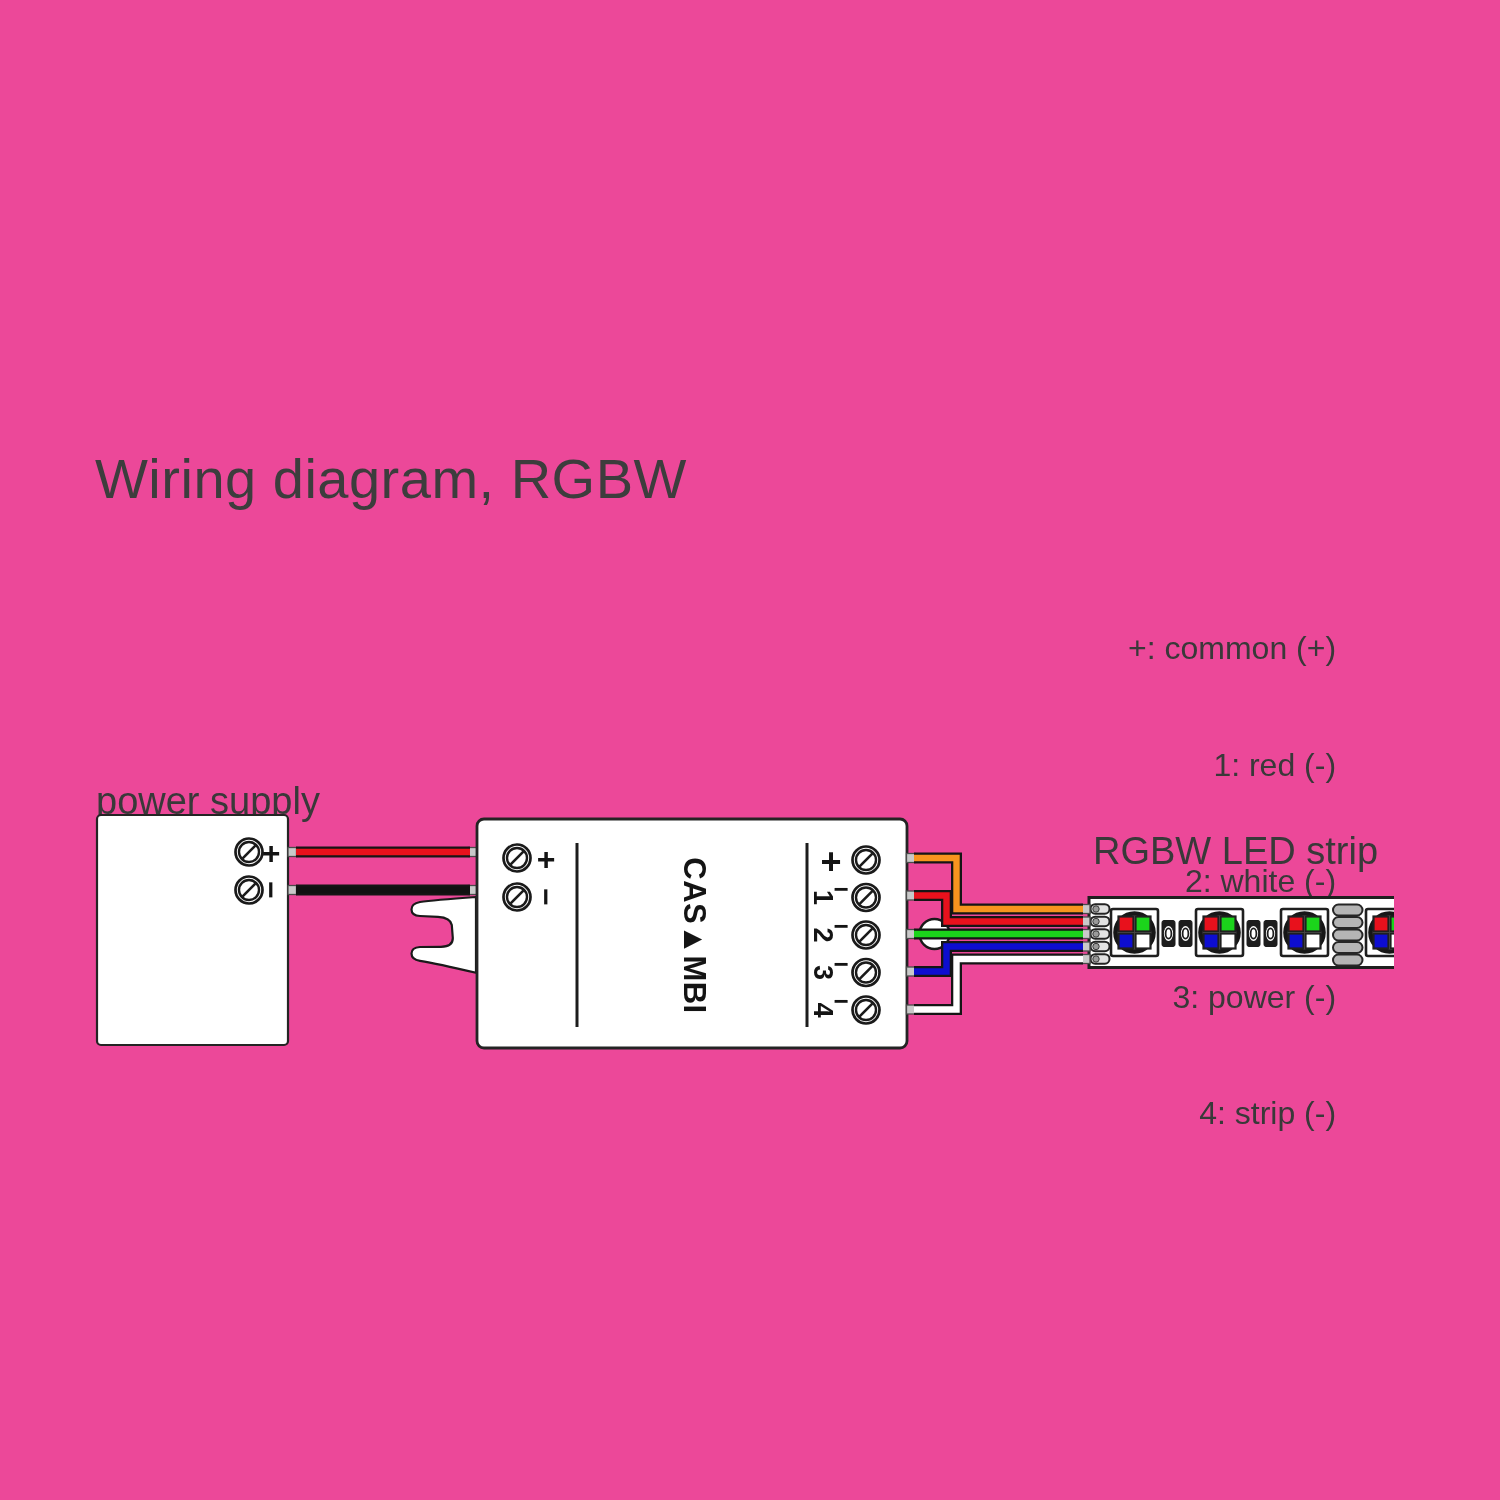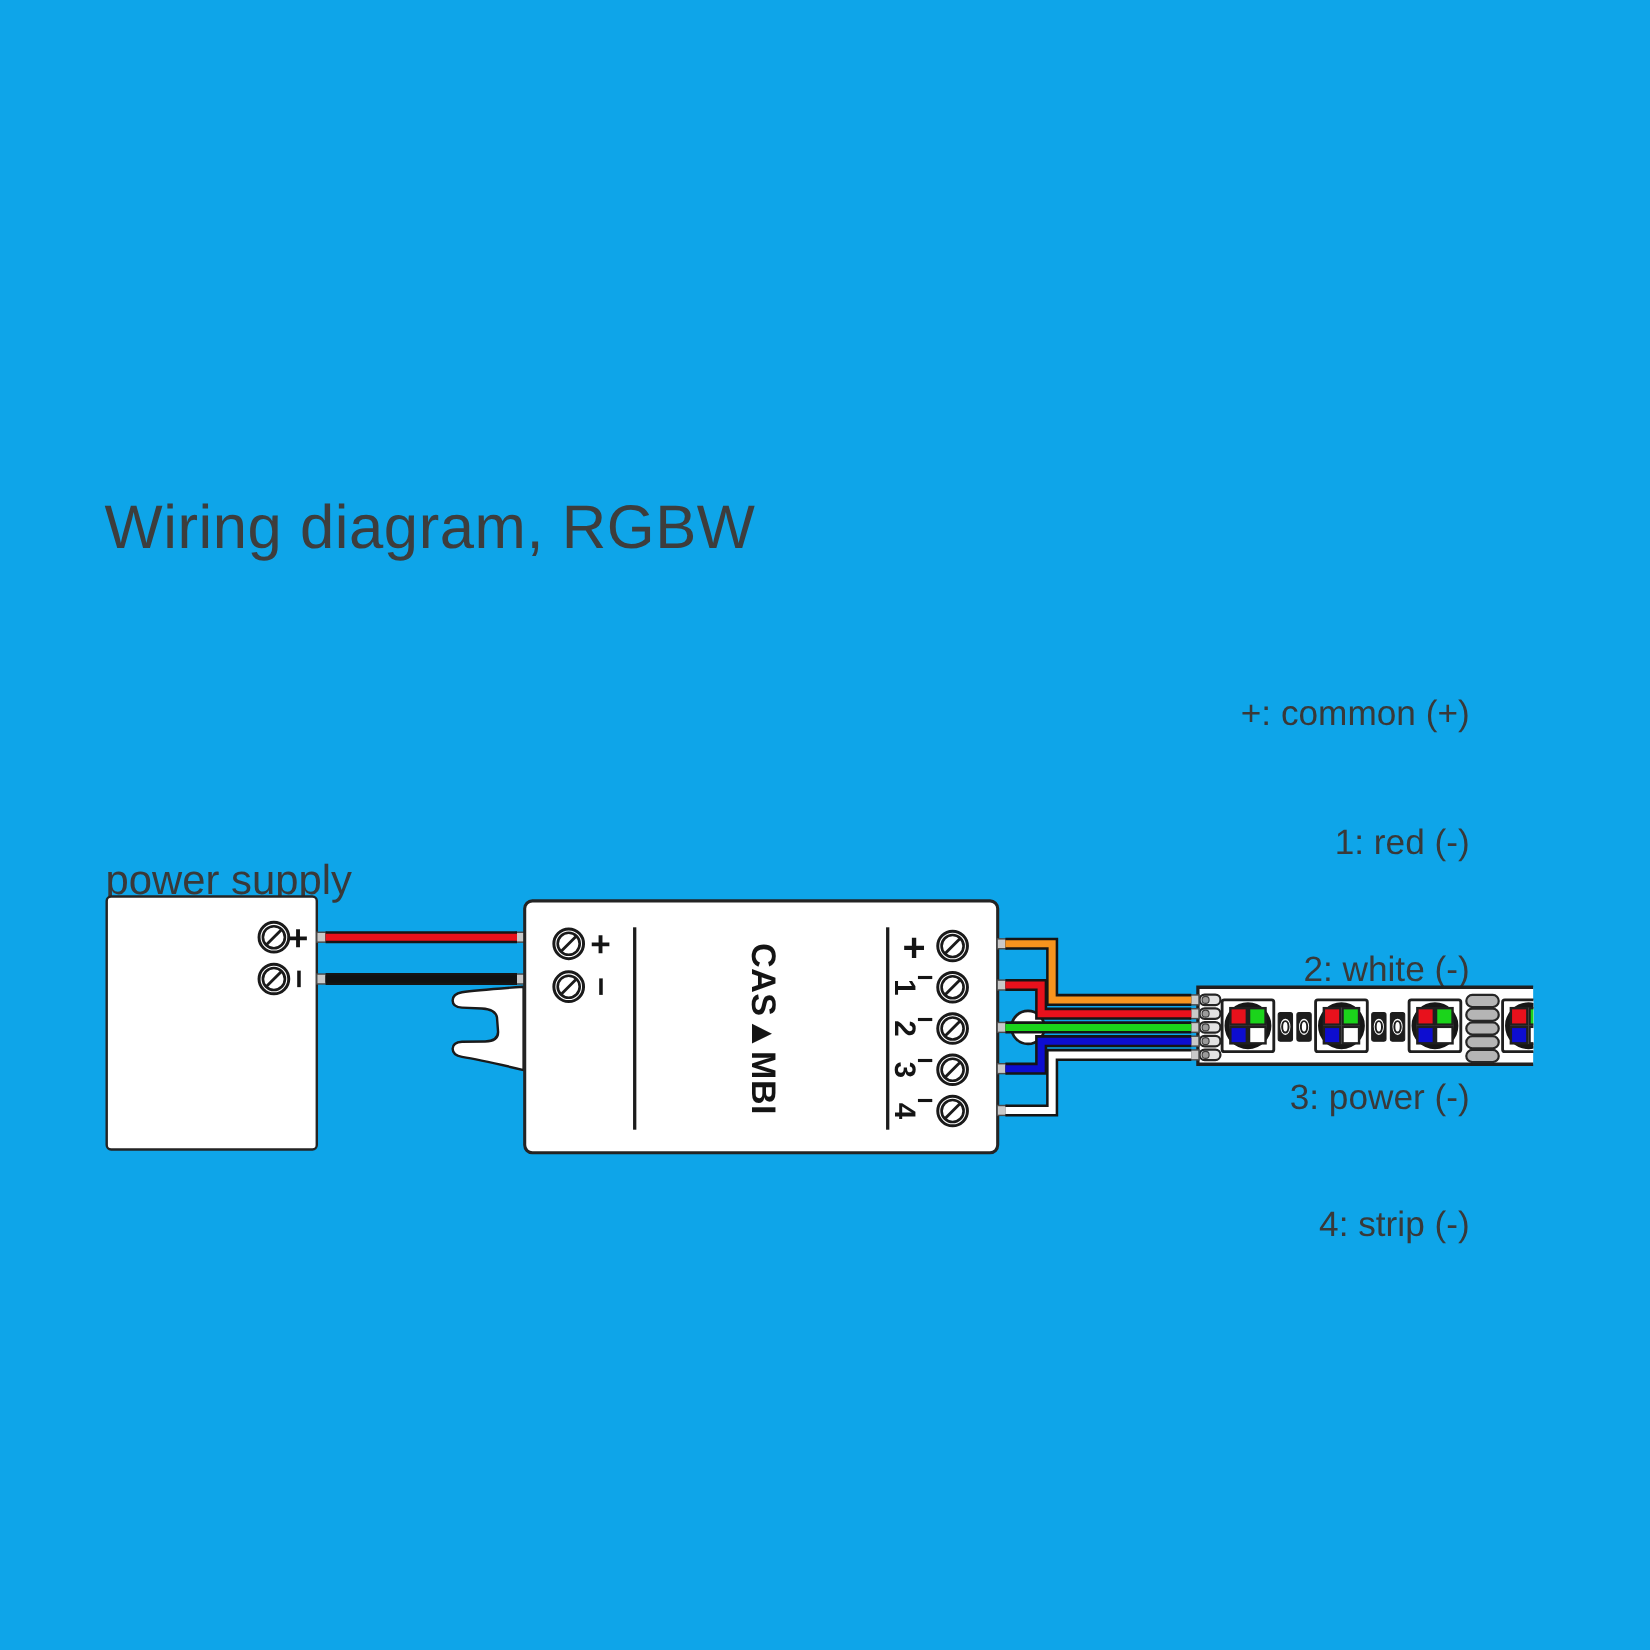--- a/index.html
+++ b/index.html
@@ -1,16 +1,16 @@
 <!DOCTYPE html>
 <html><head>
 <meta charset="utf-8">
 <style>
   html,body{margin:0;padding:0;background:#fff;}
-  .canvas{position:relative;width:1500px;height:1500px;background:#0ea5e9;overflow:hidden;
+  .canvas{position:relative;width:1500px;height:1500px;background:#ec4899;overflow:hidden;
           font-family:"Liberation Sans",sans-serif;color:#3a3a3a;}
   .txt{position:absolute;white-space:pre;}
   .title{left:95px;top:446px;font-size:56px;letter-spacing:.5px;color:#3d3d3d;}
   .legend{left:1128px;top:552px;font-size:32px;line-height:38.7px;color:#393939;text-align:right;}
   .psu-label{left:96px;top:688px;font-size:38px;line-height:45.5px;color:#393939;}
   .strip-label{left:1093px;top:830px;font-size:38px;color:#393939;}
   svg{position:absolute;left:0;top:0;}
   svg text{font-family:"Liberation Sans",sans-serif;fill:#141414;font-weight:bold;}
   .box{fill:#ffffff;stroke:#242424;}
   .stub{fill:#c9c9c9;stroke:#4a4a4a;stroke-width:1.3;}
@@ -29,20 +29,21 @@
     <div>1: red (-)</div>
     <div>2: white (-)</div>
     <div>3: power (-)</div>
     <div>4: strip (-)</div>
   </div>
 
   <div class="txt psu-label">
     <div>power supply</div>
   </div>
 
+  <div class="txt strip-label">RGBW LED strip</div>
 
   <svg width="1500" height="1500" viewBox="0 0 1500 1500">
     <defs>
       <g id="screw">
         <circle r="13.5" fill="#fff" stroke="#1a1a1a" stroke-width="2.7"></circle>
         <circle r="10" fill="#fff" stroke="#1a1a1a" stroke-width="2.4"></circle>
         <line x1="-6.6" y1="6.6" x2="6.6" y2="-6.6" stroke="#1a1a1a" stroke-width="2.6"></line>
       </g>
       <g id="module">
         <rect x="0" y="0" width="47" height="47" rx="2" fill="#fff" stroke="#1f1f1f" stroke-width="2.6"></rect>

